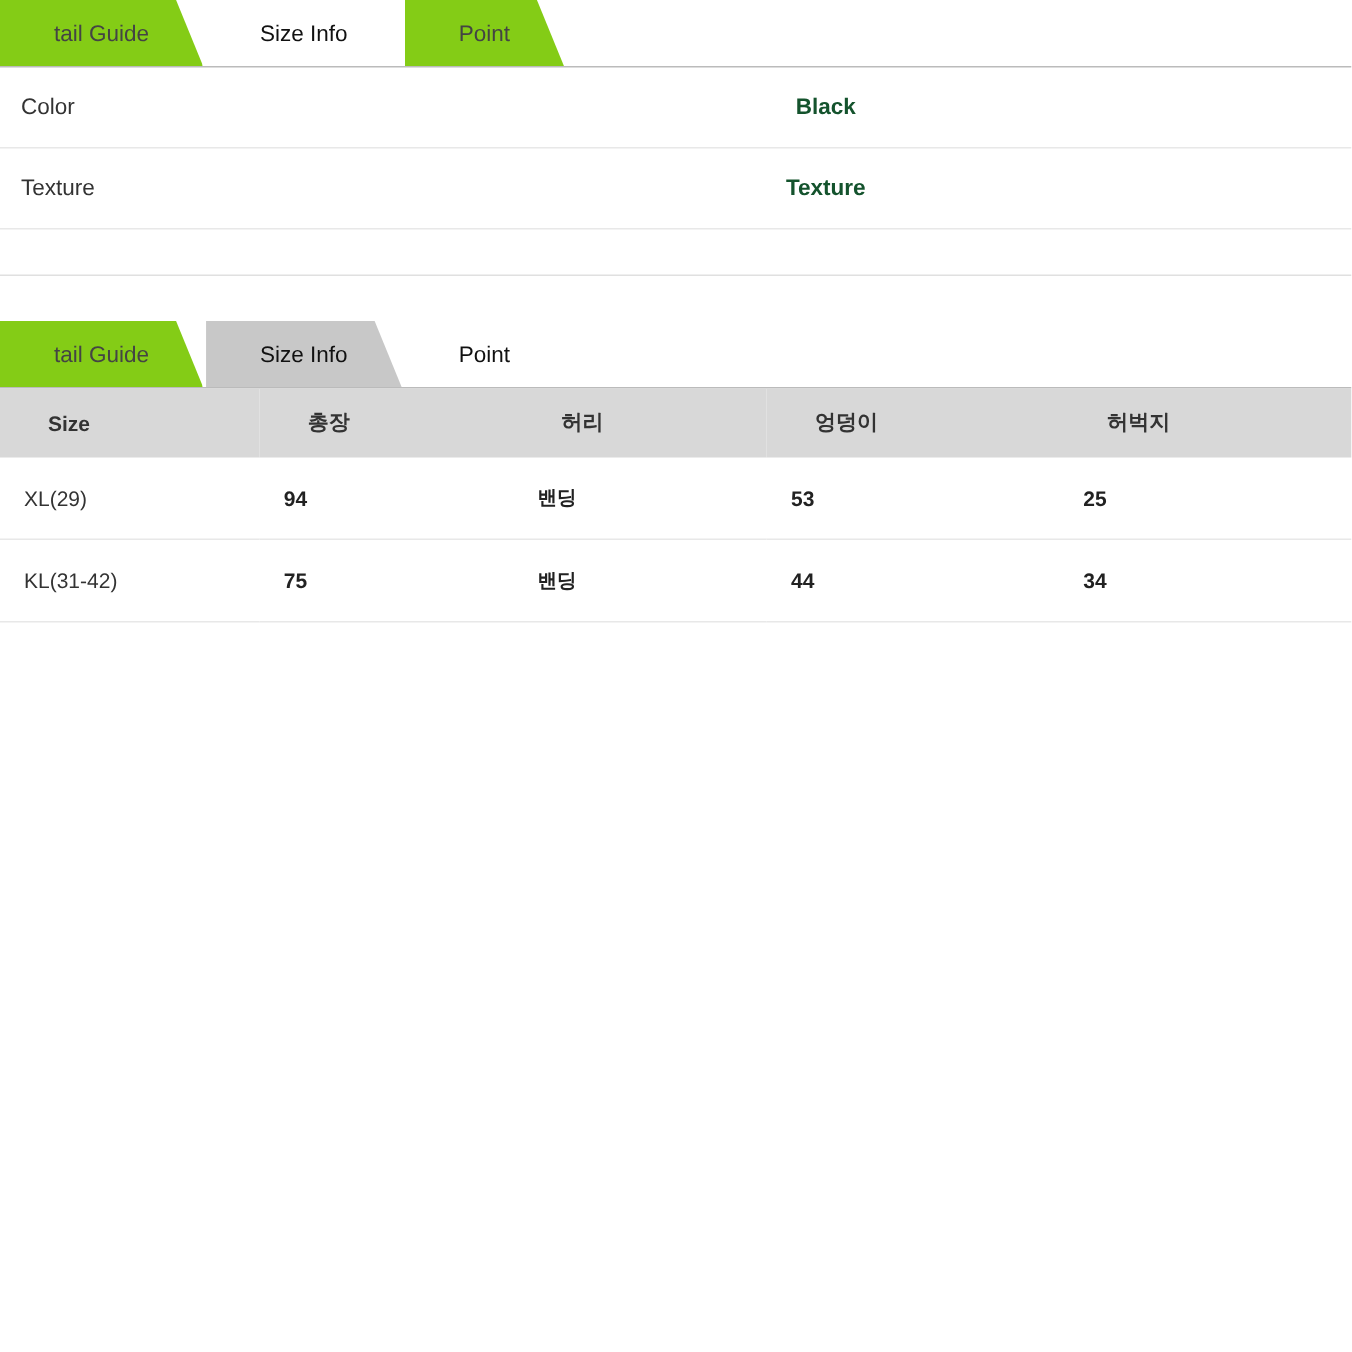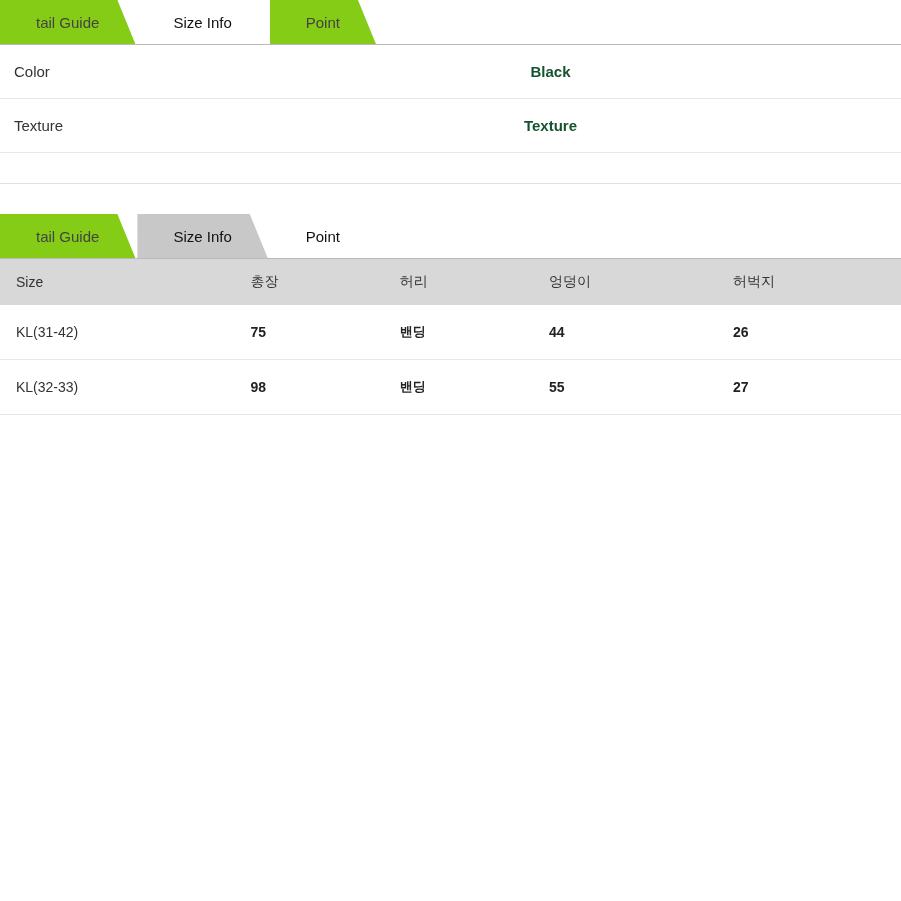--- a/index.html
+++ b/index.html
@@ -67,24 +67,24 @@
     .size-table {
       width: 100%;
       border-collapse: collapse;
     }
 
     .size-table thead tr {
       background: #d8d8d8;
     }
 
     .size-table thead td {
-      padding: 14px 16px;
+      padding: 14px 32px;
       font-size: 14px;
       color: #333;
-      font-weight: normal;
+      font-weight: bold;
       border: none;
       text-align: left;
       margin-left: 28px;
     }
 
     .size-table tbody tr {
       border-bottom: 1px solid #e8e8e8;
     }
 
     .size-table tbody td {
@@ -193,32 +193,32 @@
       <thead>
         <tr>
           <td>Size</td>
           <td>총장</td>
           <td>허리</td>
           <td>엉덩이</td>
           <td>허벅지</td>
         </tr>
       </thead>
       <tbody id="size-table-body">
+      <tr>
+            <td class="size-name">XL(29)</td>
+            <td class="size-value">94</td>
+            <td class="banding-value">밴딩</td>
+            <td class="size-value">53</td>
+            <td class="size-value">25</td>
+          </tr>
           <tr>
             <td class="size-name">KL(31-42)</td>
             <td class="size-value">75</td>
             <td class="banding-value">밴딩</td>
             <td class="size-value">44</td>
-            <td class="size-value">26</td>
-          </tr>
-          <tr>
-            <td class="size-name">KL(32-33)</td>
-            <td class="size-value">98</td>
-            <td class="banding-value">밴딩</td>
-            <td class="size-value">55</td>
-            <td class="size-value">27</td>
+            <td class="size-value">34</td>
           </tr>
         </tbody>
     </table>
 
   </div>
 
 </div>
 
 </body></html>

